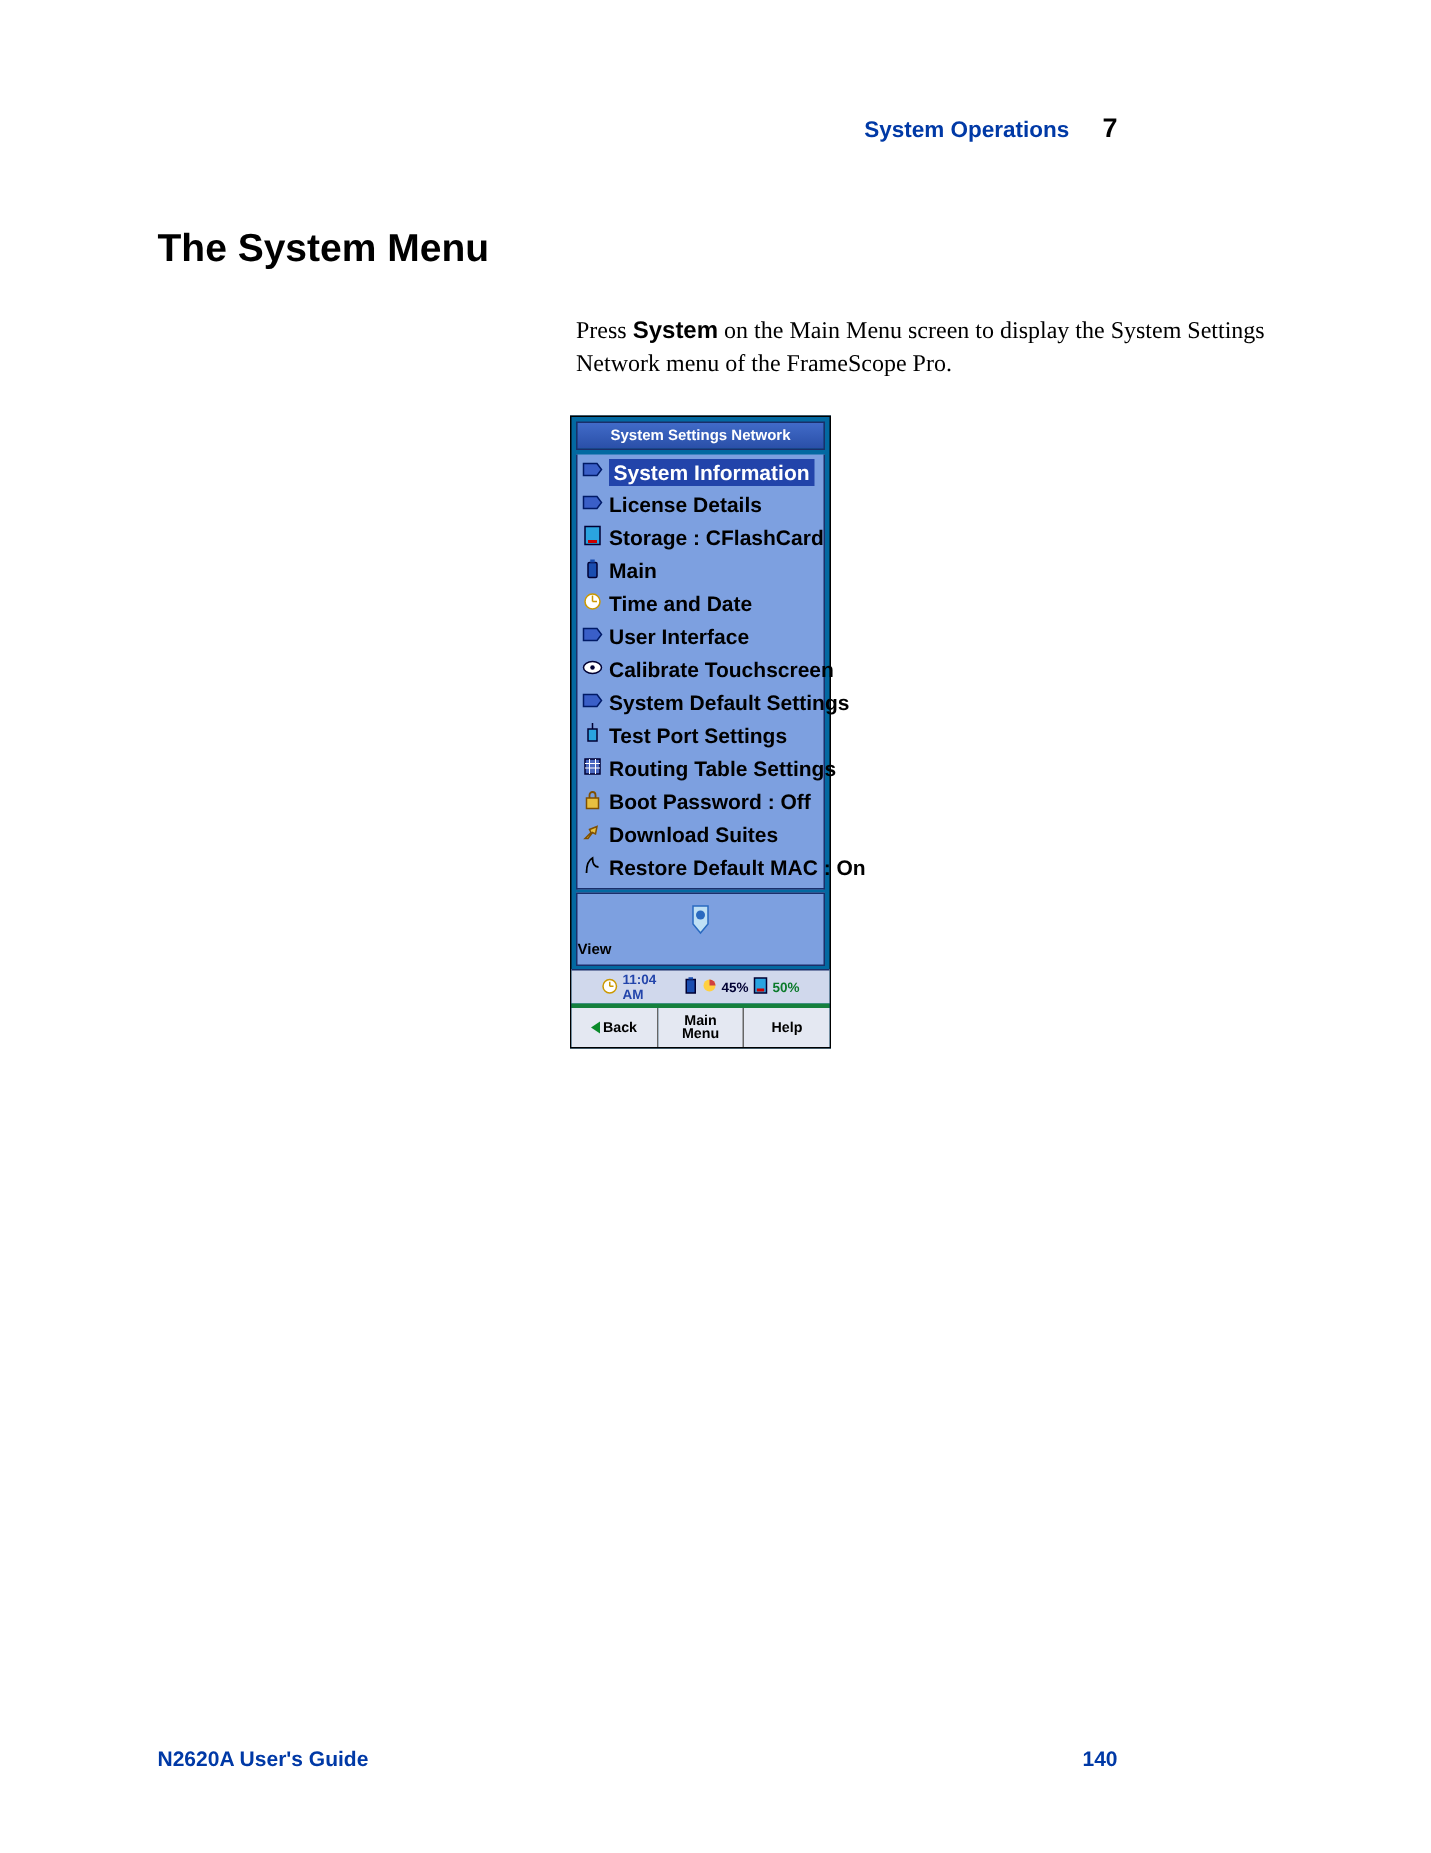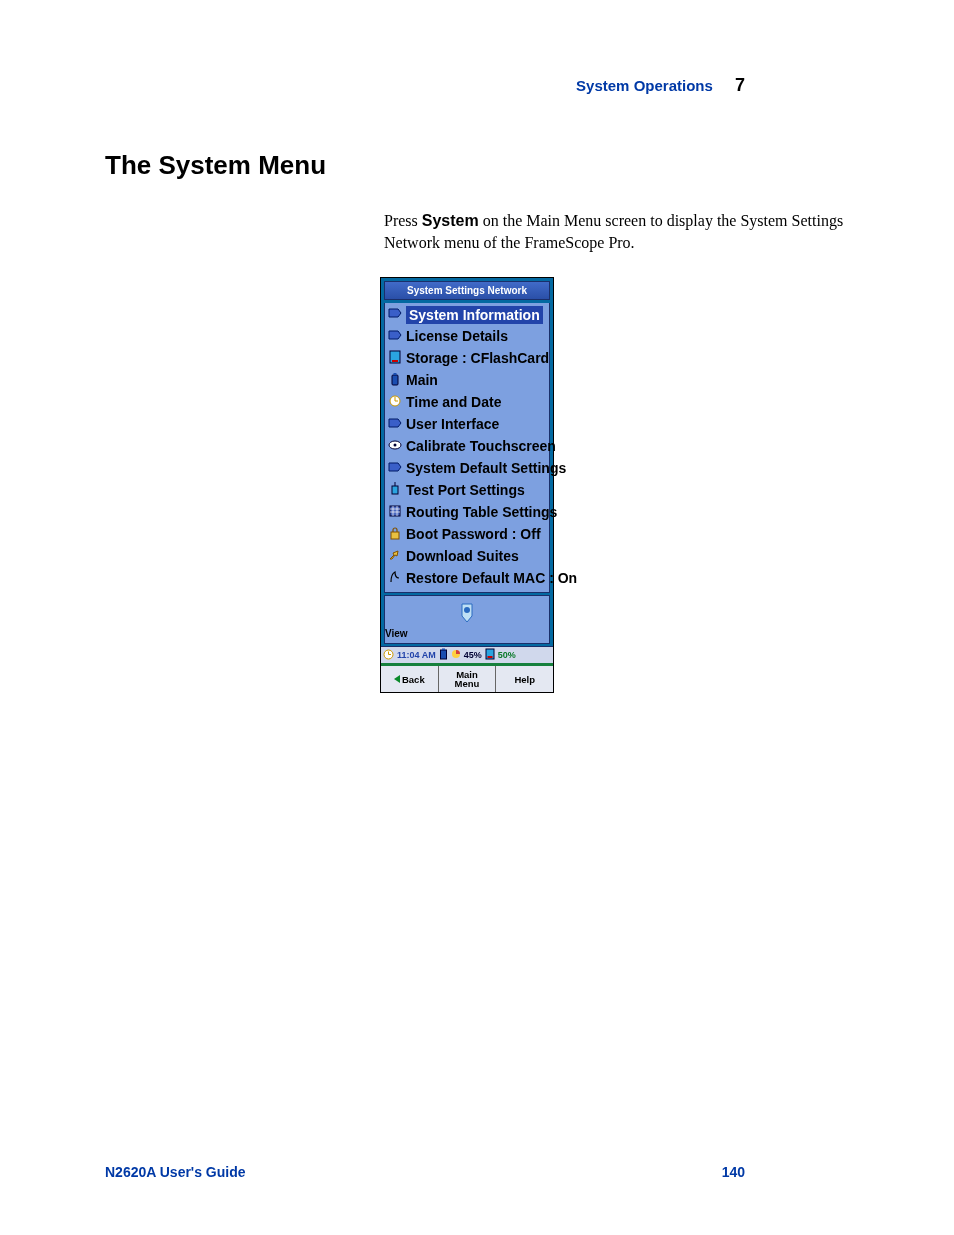--- a/index.html
+++ b/index.html
@@ -134,21 +134,21 @@
     font-weight: bold;
     color: #000;
   }
   .status-bar {
     display: flex;
     align-items: center;
     background: #d0d8ec;
     border-top: 1px solid #1a2f6a;
     font-size: 9px;
     font-weight: bold;
-    padding: 1px 2px;
+    padding: 1px 20px;
     gap: 3px;
     color: #003;
   }
   .status-bar .time { color: #2244aa; }
   .status-bar .pct2 { color: #0a7a2a; }
   .bottom-buttons {
     display: flex;
     border-top: 3px solid #15803d;
   }
   .bbtn {

